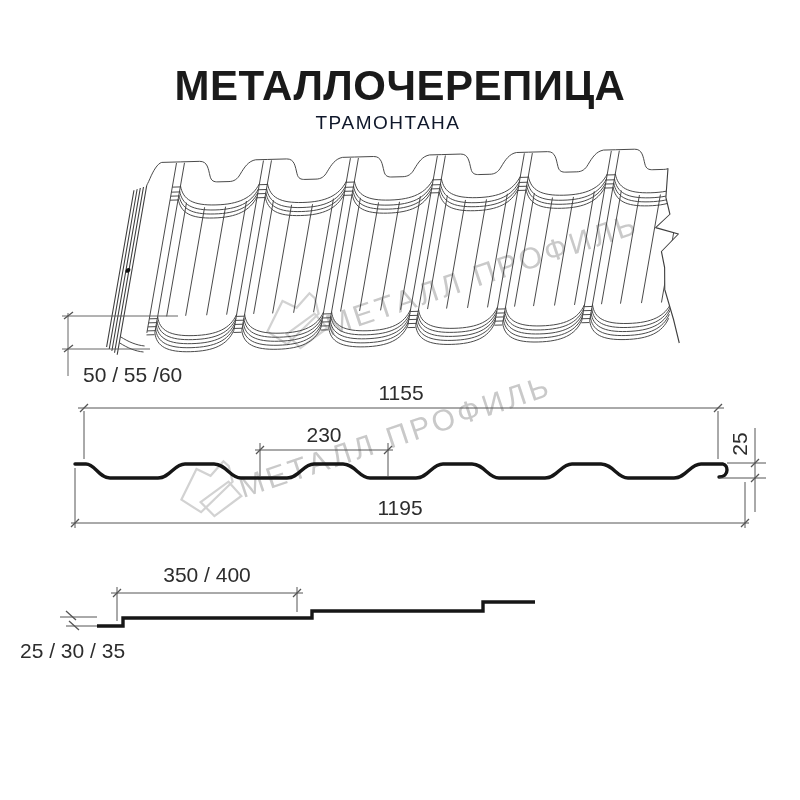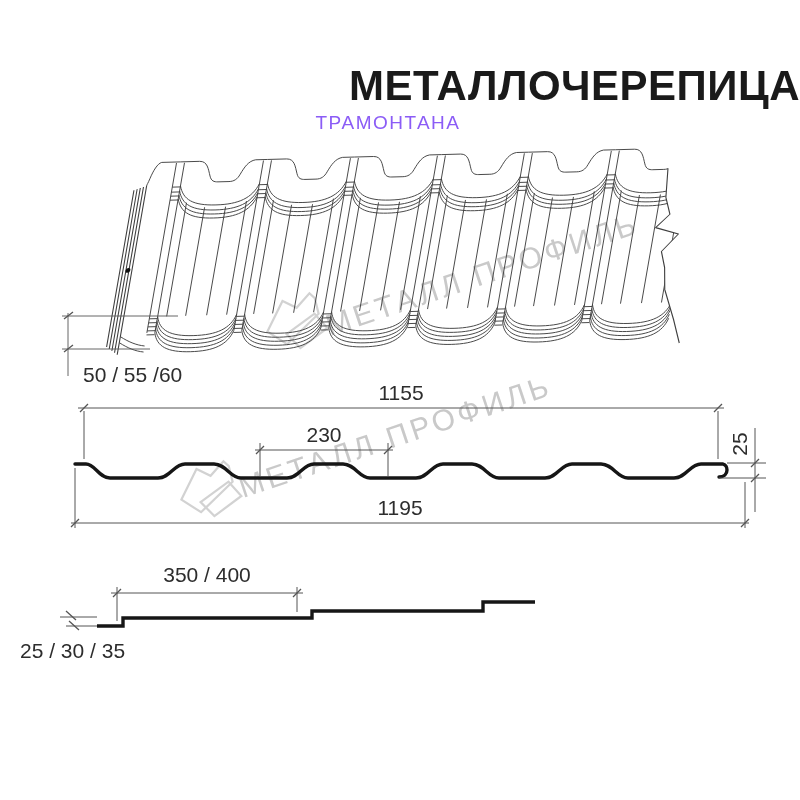--- a/index.html
+++ b/index.html
@@ -1,21 +1,21 @@
 <!DOCTYPE html>
 <html><head>
 <meta charset="utf-8">
 <style>
   html,body{margin:0;padding:0;background:#ffffff;}
   .page{position:relative;width:800px;height:800px;background:#fff;overflow:hidden;
         font-family:"Liberation Sans",sans-serif;}
-  .title{position:absolute;left:0;top:62px;width:800px;text-align:right;
+  .title{position:absolute;left:0;top:62px;width:800px;text-align:center;
          font-size:42px;font-weight:800;letter-spacing:.5px;color:#1a1a1a;}
   .subtitle{position:absolute;left:0;top:112px;width:776px;text-align:center;
-            font-size:19px;font-weight:400;letter-spacing:1.5px;color:#8b5cf6;}
+            font-size:19px;font-weight:400;letter-spacing:1.5px;color:#0f172a;}
   svg{position:absolute;left:0;top:0;}
   .dimtxt{font-family:"Liberation Sans",sans-serif;font-size:21px;fill:#2d2d2d;}
   .wmtxt{font-family:"Liberation Sans",sans-serif;font-size:30px;letter-spacing:3.5px;
          fill:#c9c9c9;font-weight:400;}
 </style>
 </head>
 <body>
 
 <div class="page">
 

